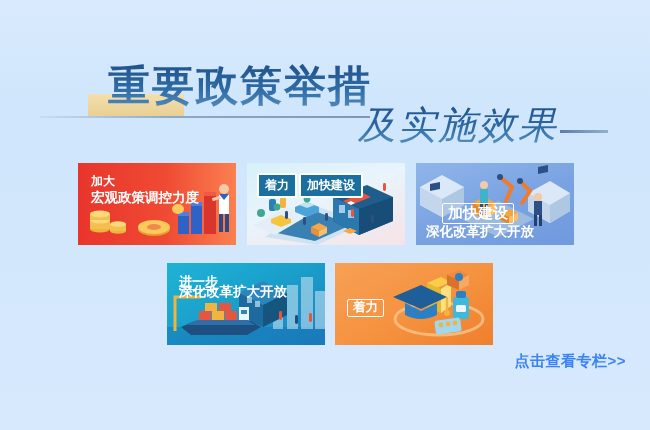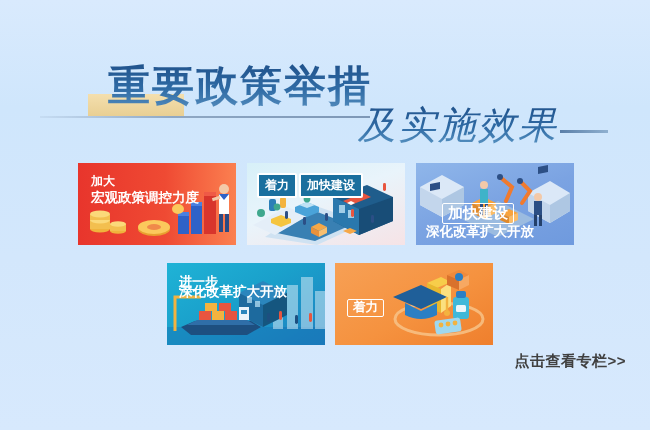--- a/index.html
+++ b/index.html
@@ -68,21 +68,21 @@
 
   .blue-pill{
     position:absolute;z-index:5;background:#1a6f9e;border:2px solid #fff;
     border-radius:2px;color:#fff;font-weight:bold;font-size:12px;
     padding:2px 6px;white-space:nowrap;
   }
 
   
   .cta{
     position:absolute;right:24px;top:352px;
-    font-size:15px;font-weight:bold;color:#404040;letter-spacing:.5px;
+    font-size:15px;font-weight:bold;color:#3b82f6;letter-spacing:.5px;
     cursor:pointer;white-space:nowrap;
   }
 </style>
 </head>
 <body>
 
 <div class="stage">
 
   <div class="title-wrap">
     <div class="rule-left"></div>

